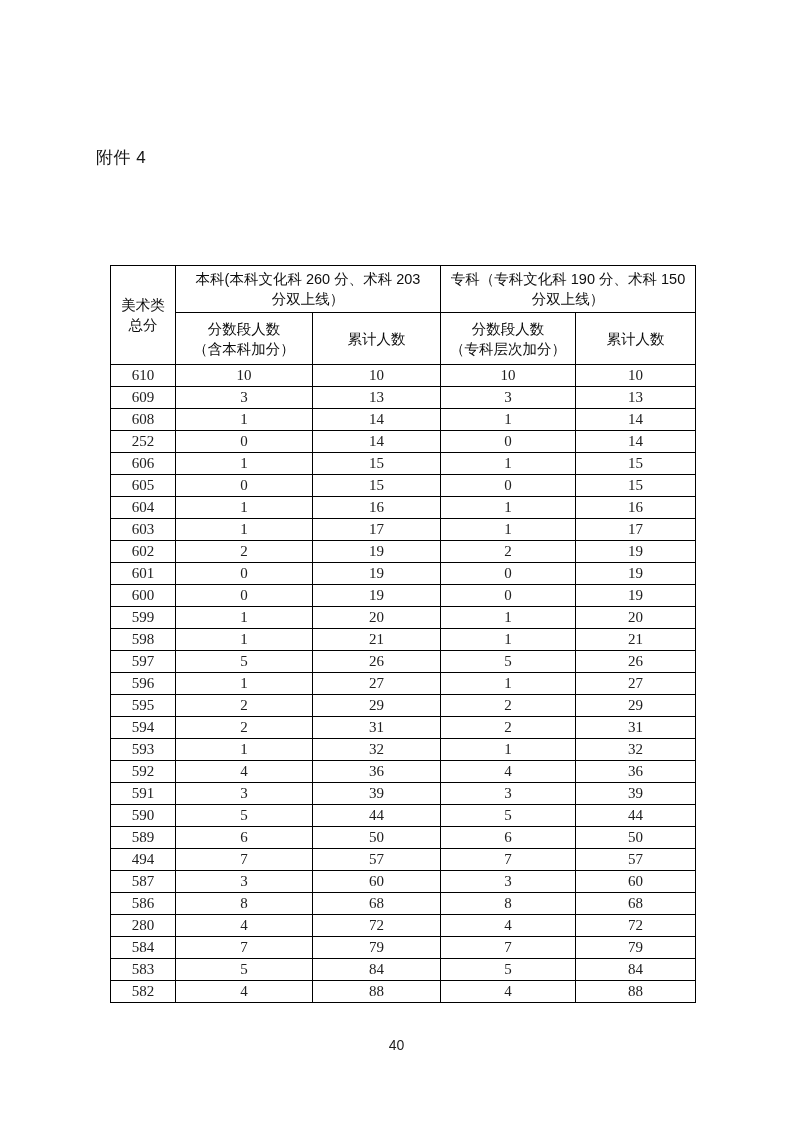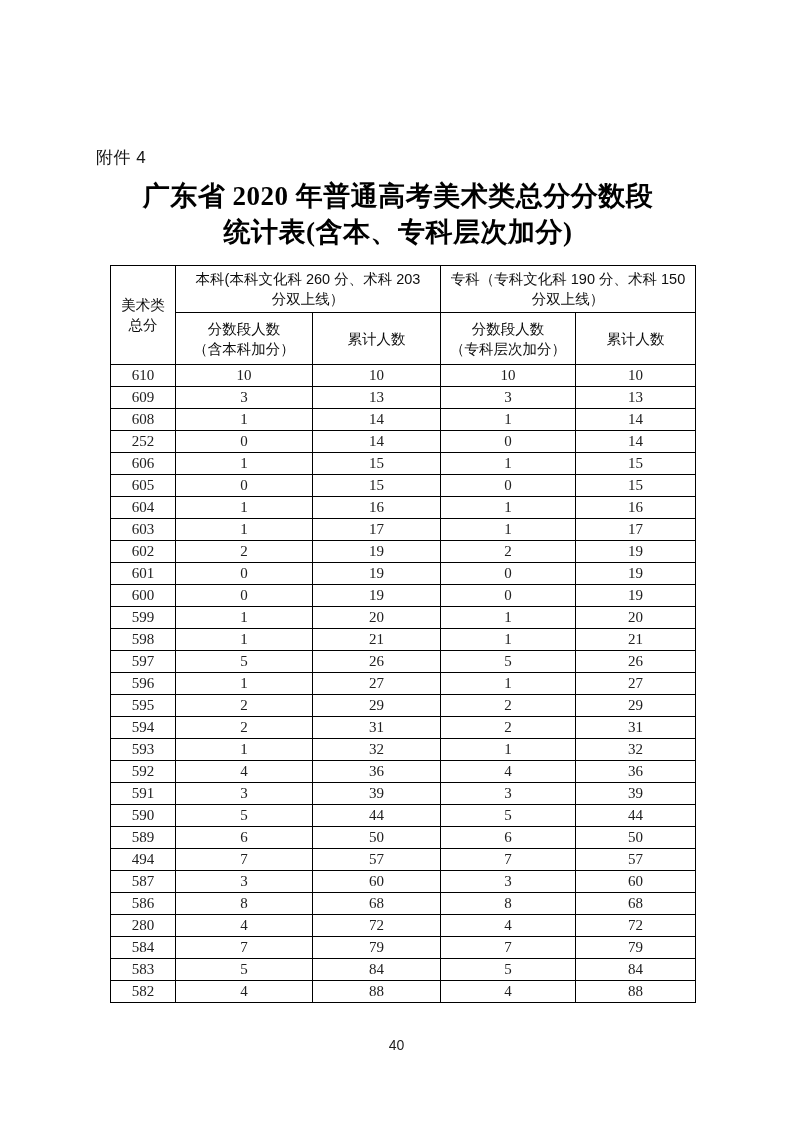--- a/index.html
+++ b/index.html
@@ -117,24 +117,20 @@
     color: #1f1f1f;
   }
 </style>
 </head>
 <body>
 
 <div class="page">
 
   <div class="attach-label">附件 4</div>
 
-  <div class="doc-title">
-    <span class="tline">广东省 2020 年普通高考美术类总分分数段</span>
-    <span class="tline">统计表(含本、专科层次加分)</span>
-  </div>
 
   <table class="score-table">
     <colgroup>
       <col class="c-score">
       <col class="c-seg1">
       <col class="c-cum1">
       <col class="c-seg2">
       <col class="c-cum2">
     </colgroup>
     <thead>

